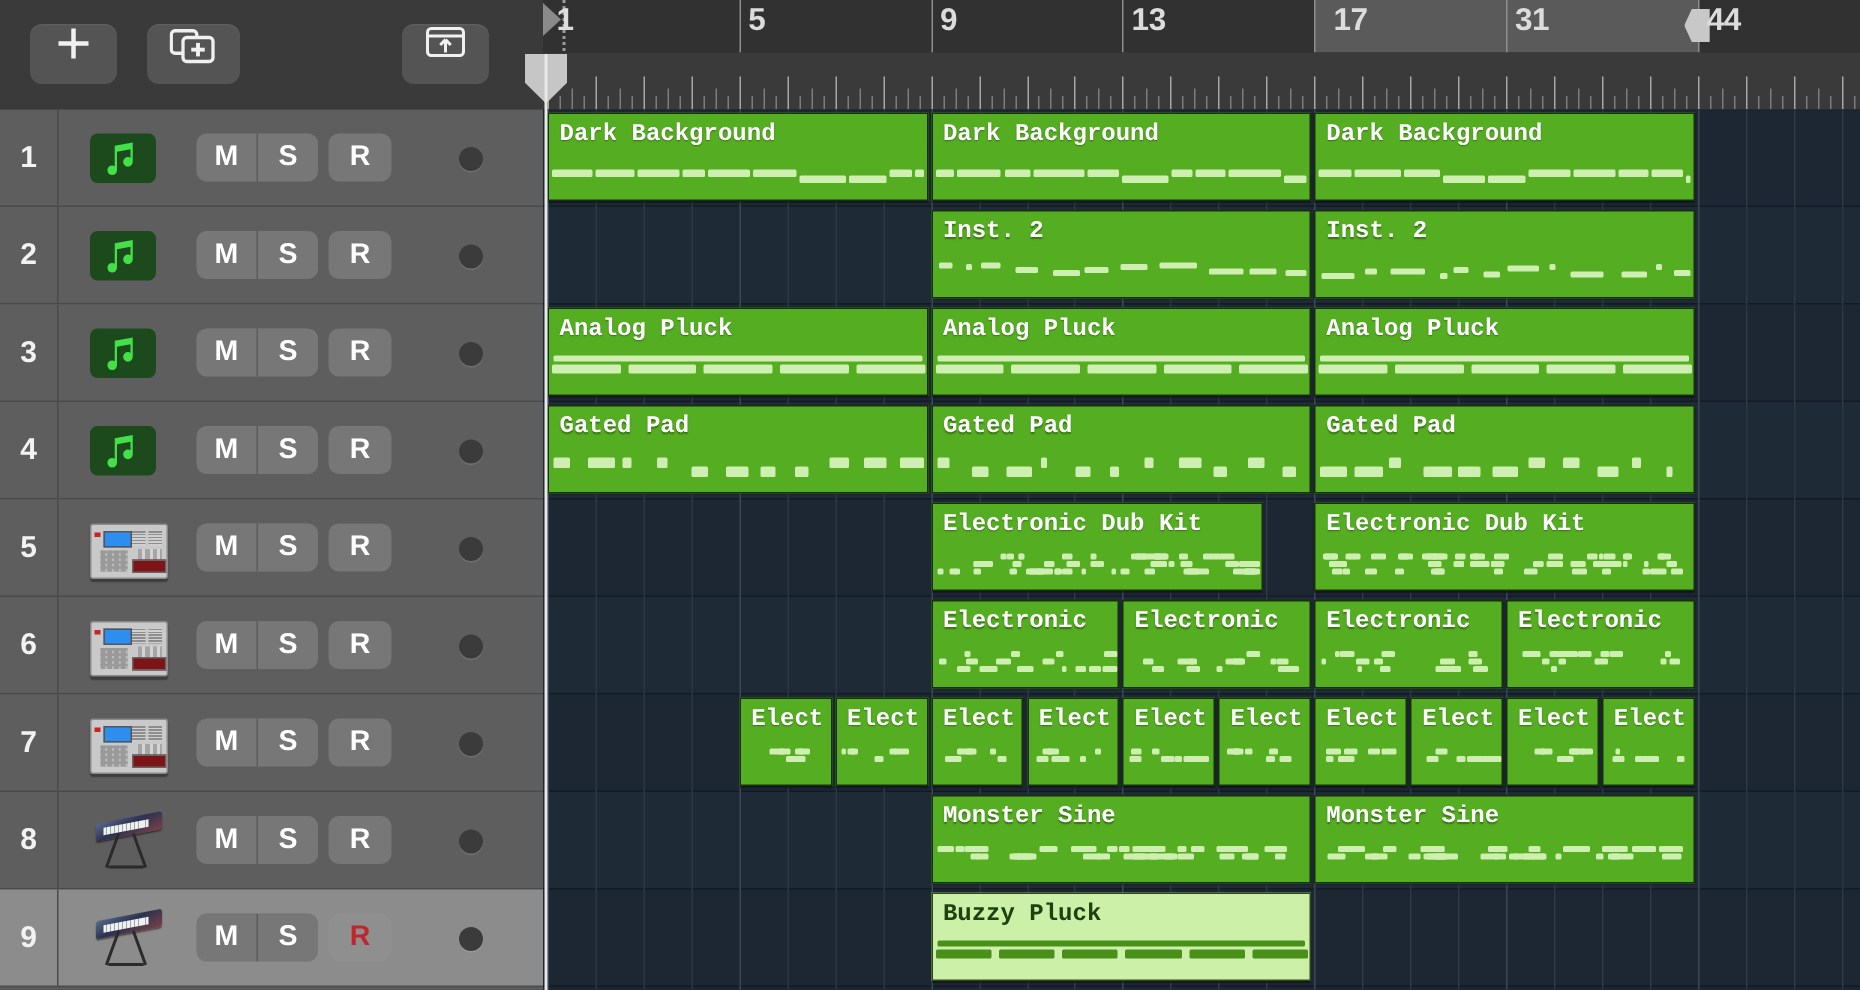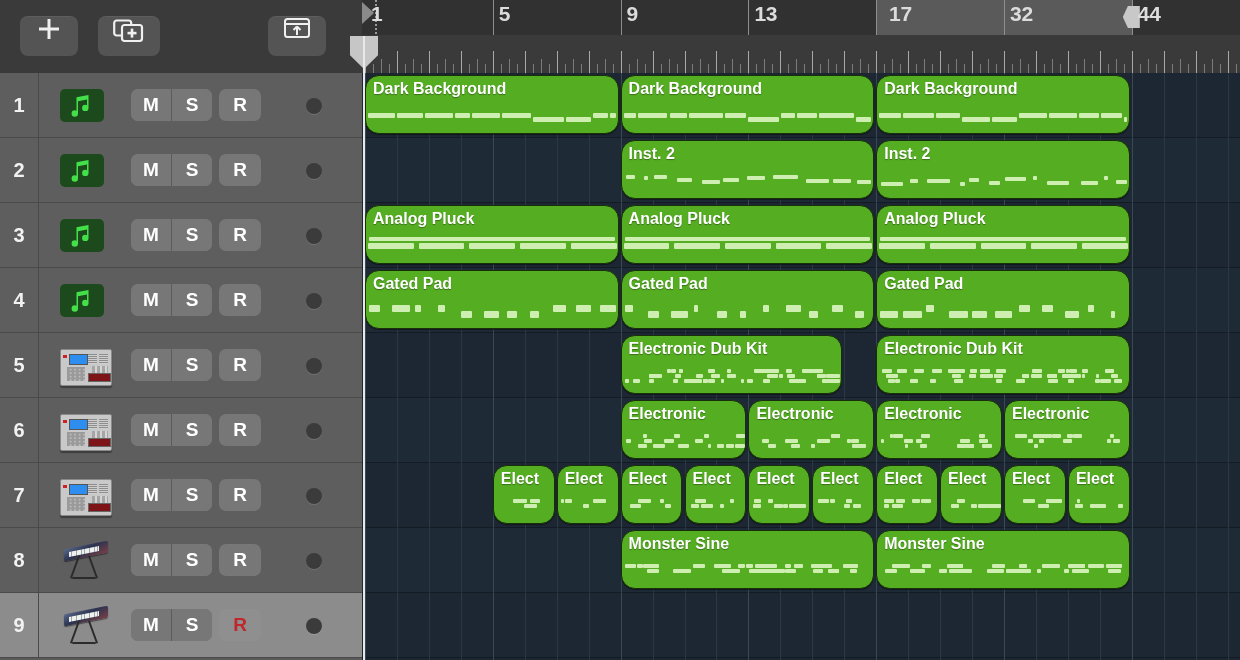--- a/index.html
+++ b/index.html
@@ -100,23 +100,23 @@
 
   
   .arrange{position:absolute;left:362px;top:73px;width:878px;height:587px;
            background:#1d2733;overflow:hidden;}
   .grid-line{position:absolute;top:0;width:1px;height:587px;background:#2b3744;}
   .grid-line.bar4{background:#3a4856;}
   .lane-line{position:absolute;left:0;width:878px;height:1px;background:#121a24;}
   .lane-bg{position:absolute;left:0;width:878px;height:65px;background:#1f2a37;}
 
   
-  .region{position:absolute;border-radius:14px;overflow:hidden;box-sizing:border-box;
+  .region{position:absolute;border-radius:0;overflow:hidden;box-sizing:border-box;
           background:#55ad22;border:1px solid #17300a;cursor:pointer;
-          box-shadow:0 1px 1px rgba(0,0,0,.45);}
+          box-shadow:0 1px 1px rgba(0,0,0,.45);font-family:Liberation Mono, monospace;}
   .region .rname{position:absolute;left:7px;top:4px;color:#fff;font-size:16px;
                  font-weight:bold;white-space:nowrap;text-shadow:0 1px 1px rgba(0,0,0,.35);}
   .region.selected{background:#cdf0a8;border-color:#2c4a17;}
   .region.selected .rname{color:#1c4210;text-shadow:none;}
   .notes{position:absolute;left:0;right:0;bottom:4px;height:22px;}
   .nb{position:absolute;background:#cfeeb2;height:4px;border-radius:1px;}
   .region.selected .nb{background:#49901b;}
 </style>
 </head>
 <body>
@@ -329,21 +329,21 @@
       <div class="bar-label" style="left: 9px;">1</div>
       <div class="bar-line" style="left: 130.8px;"></div>
       <div class="bar-label" style="left: 136.8px;">5</div>
       <div class="bar-line" style="left: 258.6px;"></div>
       <div class="bar-label" style="left: 264.6px;">9</div>
       <div class="bar-line" style="left: 386.4px;"></div>
       <div class="bar-label" style="left: 392.4px;">13</div>
       <div class="bar-line" style="left: 514.2px;"></div>
       <div class="bar-label" style="left: 527px;">17</div>
       <div class="bar-line" style="left: 642px;"></div>
-      <div class="bar-label" style="left: 648px;">32</div>
+      <div class="bar-label" style="left: 648px;">31</div>
       <div class="bar-line" style="left: 769.8px;"></div>
       <div class="end-marker" style="left: 760.8px;"></div>
       <div class="bar-label" style="left: 775.8px;">44</div>
     </div>
   <div class="ticks">
       <div class="tick maj" style="left: 3px;"></div>
       <div class="tick min" style="left: 10.9875px;"></div>
       <div class="tick mid" style="left: 18.975px;"></div>
       <div class="tick min" style="left: 26.9625px;"></div>
       <div class="tick maj" style="left: 34.95px;"></div>
@@ -1072,14 +1072,26 @@
           <div class="nb" style="left: 169.458px; width: 13.5503px; top: 2px; height: 4px;"></div>
           <div class="nb" style="left: 80.3586px; width: 3.63519px; top: 7px; height: 4px;"></div>
           <div class="nb" style="left: 146.679px; width: 7.04833px; top: 7px; height: 4px;"></div>
           <div class="nb" style="left: 46.1692px; width: 6.68634px; top: 2px; height: 4px;"></div>
           <div class="nb" style="left: 114.786px; width: 12.571px; top: 2px; height: 4px;"></div>
           <div class="nb" style="left: 37.3085px; width: 10.9688px; top: 7px; height: 4px;"></div>
           <div class="nb" style="left: 159.404px; width: 4.08418px; top: 7px; height: 4px;"></div>
           <div class="nb" style="left: 194.923px; width: 7.4313px; top: 7px; height: 4px;"></div>
         </div>
       </div>
+      <div class="region selected" style="left: 258.6px; top: 522px; width: 253.6px; height: 59px;">
+        <div class="rname">Buzzy Pluck</div>
+        <div class="notes">
+          <div class="nb" style="left: 2px; width: 37.2667px; top: 6px; height: 6px;"></div>
+          <div class="nb" style="left: 44.2667px; width: 37.2667px; top: 6px; height: 6px;"></div>
+          <div class="nb" style="left: 86.5333px; width: 37.2667px; top: 6px; height: 6px;"></div>
+          <div class="nb" style="left: 128.8px; width: 37.2667px; top: 6px; height: 6px;"></div>
+          <div class="nb" style="left: 171.067px; width: 37.2667px; top: 6px; height: 6px;"></div>
+          <div class="nb" style="left: 213.333px; width: 37.2667px; top: 6px; height: 6px;"></div>
+          <div class="nb" style="left: 3px; width: 245.6px; top: 0px; height: 4px;"></div>
+        </div>
+      </div>
     </div>
 
 </div>
 </body></html>

